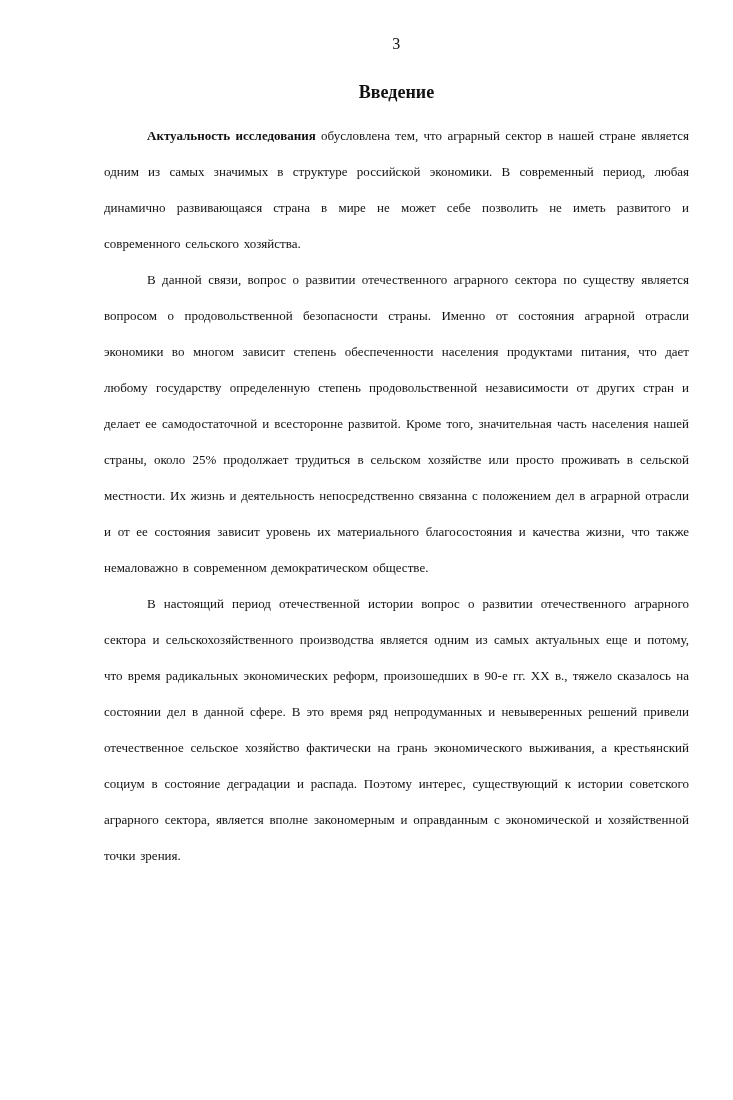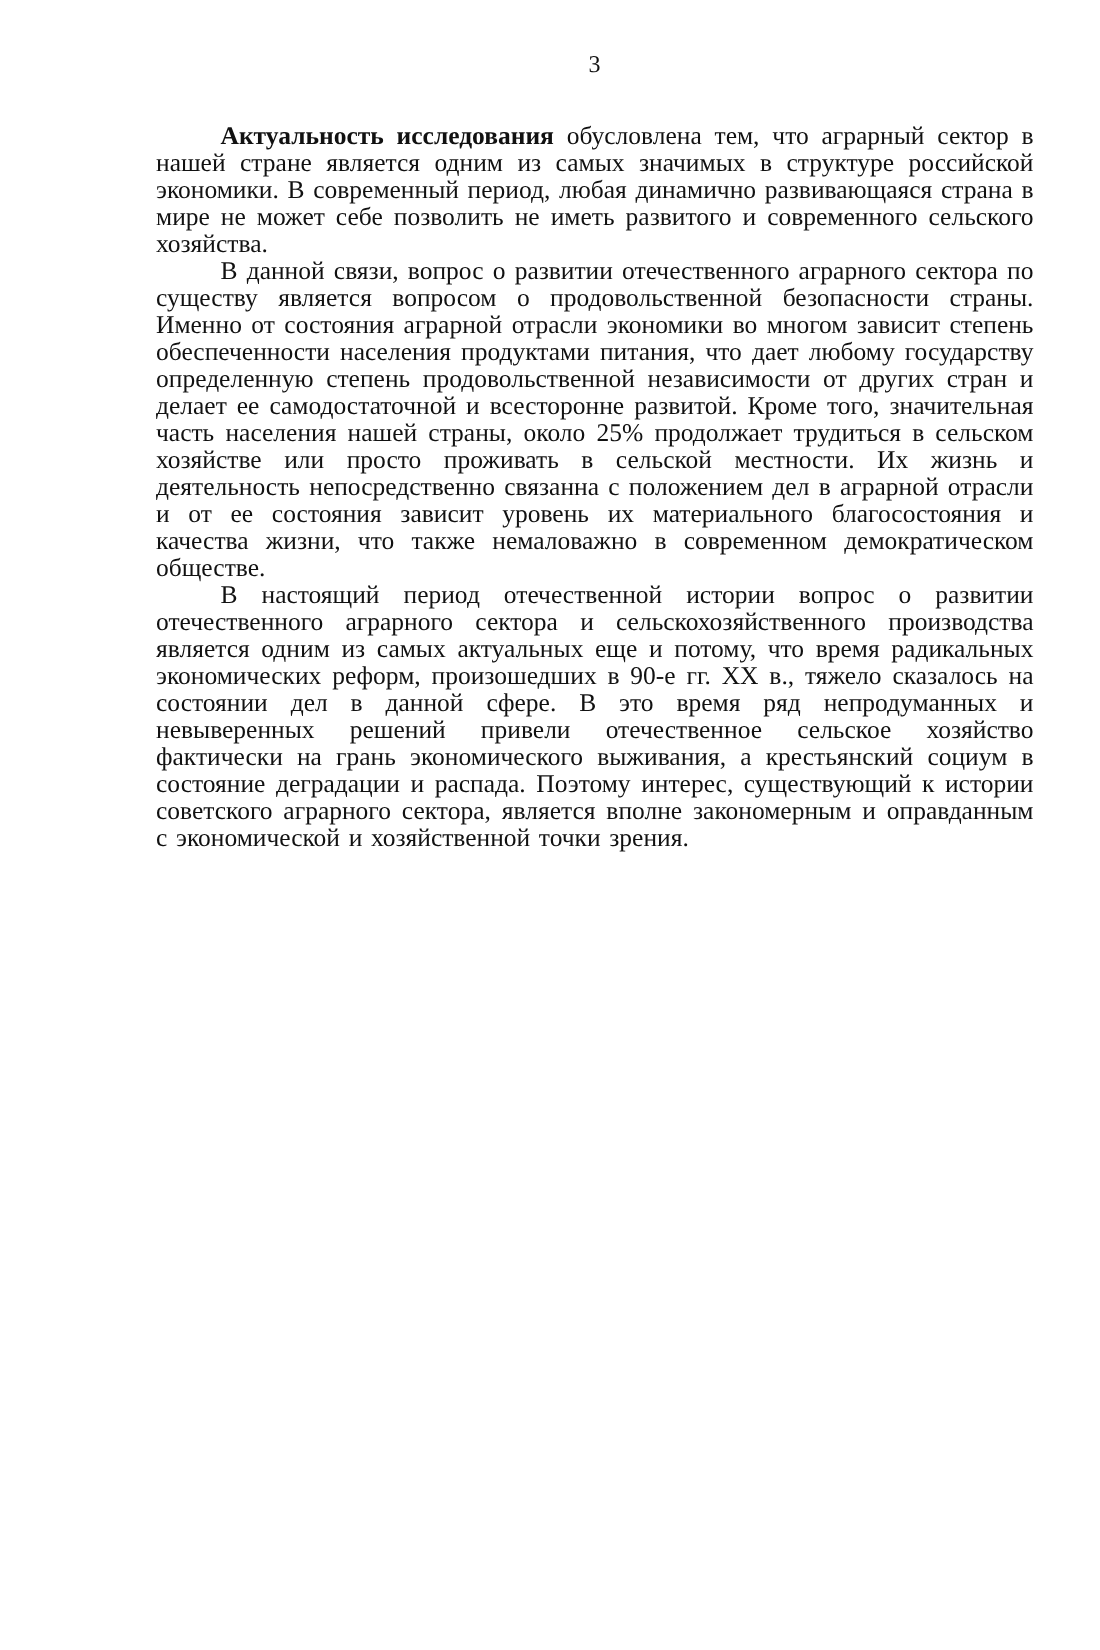--- a/index.html
+++ b/index.html
@@ -29,37 +29,38 @@
   }
   .doc-title {
     text-align: center;
     font-size: 18px;
     font-weight: bold;
     margin: 0 0 14px 0;
     line-height: 1.2;
   }
   .doc-body p {
     margin: 0;
-    font-size: 17px;
-    line-height: 18px;
+    font-size: 13px;
+    line-height: 36px;
     text-align: justify;
     text-indent: 43px;
     word-spacing: 1.5px;
   }
   .doc-body p b {
     font-weight: bold;
   }
 </style>
 </head>
 <body>
 
 <div class="page">
 
   <div class="page-number">3</div>
 
+  <h1 class="doc-title">Введение</h1>
 
   <div class="doc-body">
 
     <p><b>Актуальность исследования</b><span>  обусловлена тем, что аграрный сектор в нашей стране является одним из самых значимых в структуре российской экономики. В современный период, любая динамично развивающаяся страна в мире не может себе позволить не иметь развитого и современного сельского хозяйства.</span></p>
 
     <p><span>В данной связи, вопрос о развитии отечественного аграрного сектора по существу является вопросом о продовольственной безопасности страны. Именно от состояния аграрной отрасли экономики во многом зависит степень обеспеченности населения продуктами питания, что дает любому государству определенную степень продовольственной независимости от других стран и делает ее самодостаточной и всесторонне развитой. Кроме того, значительная часть населения нашей страны, около 25% продолжает трудиться в сельском хозяйстве или просто проживать в сельской местности. Их жизнь и деятельность непосредственно связанна с положением дел в аграрной отрасли и от ее состояния зависит уровень их материального благосостояния и качества жизни, что также немаловажно в современном демократическом обществе.</span></p>
 
     <p><span>В настоящий период отечественной истории вопрос о развитии отечественного аграрного сектора и сельскохозяйственного производства является одним из самых актуальных еще и потому, что время радикальных экономических реформ, произошедших в 90-е гг. XX в., тяжело сказалось на состоянии дел в данной сфере. В это время ряд непродуманных и невыверенных решений привели отечественное сельское хозяйство фактически на грань экономического выживания, а крестьянский социум  в состояние деградации и распада. Поэтому интерес, существующий к истории советского аграрного сектора, является вполне закономерным и оправданным с экономической и хозяйственной точки зрения.</span></p>
 
   </div>

